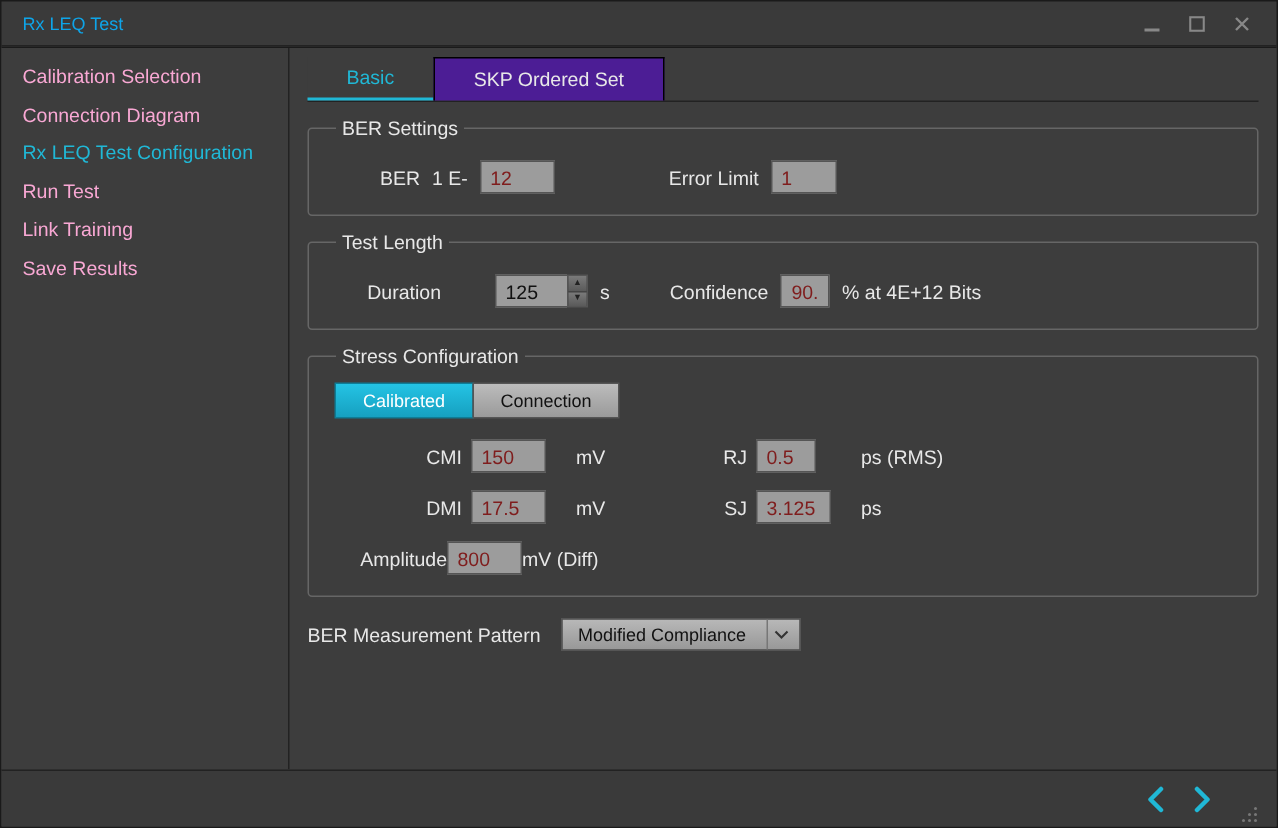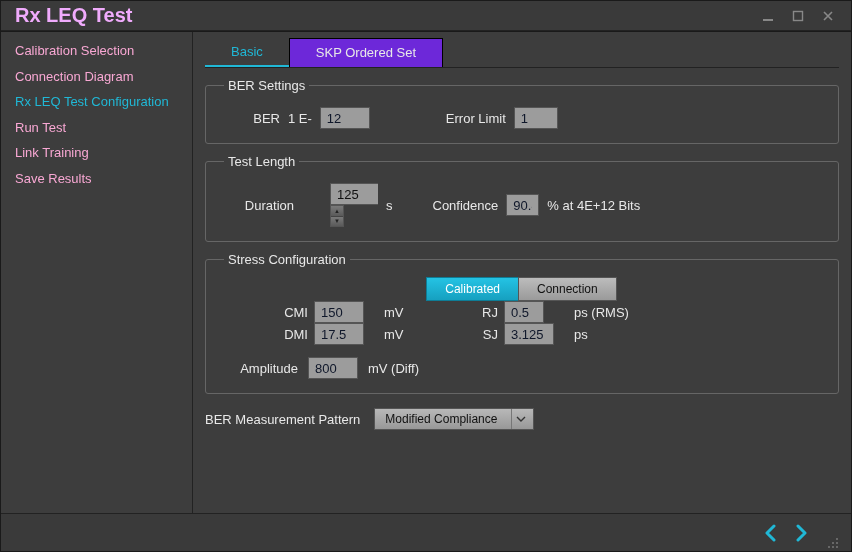--- a/index.html
+++ b/index.html
@@ -16,24 +16,23 @@
     border: 1px solid #1a1a1a;
     display: flex; flex-direction: column;
   }
   .titlebar {
     height: 30px;
     display: flex; align-items: center;
     padding: 0 8px 0 14px;
     border-bottom: 1px solid #222;
   }
   .titlebar .title {
-    color: #f0abfc;
-    font-size: 20px;
+    color: #0ea5e9;
+    font-size: 12px;
     flex: 1;
-    font-weight: bold;
   }
   .titlebar .win-btn {
     width: 30px; height: 22px;
     display: inline-flex; align-items: center; justify-content: center;
     color: #888;
     cursor: pointer;
   }
   .titlebar .win-btn svg { display:block; }
 
   .body {
@@ -74,21 +73,21 @@
     cursor: pointer;
     font-size: 13px;
     color: #e8e8e8;
   }
   .tab.active {
     color: #20b8d6;
     border-bottom: 2px solid #20b8d6;
     background: #3d3d3d;
   }
   .tab.inactive {
-    background: #6d28d9;
+    background: #4c1d95;
     border: 1px solid #000;
     border-bottom: none;
   }
 
   fieldset.group {
     border: 1px solid #666;
     border-radius: 3px;
     margin-top: 10px;
     padding: 10px 18px 14px 18px;
   }
@@ -100,31 +99,30 @@
 
   .row { display: flex; align-items: center; gap: 8px; margin-top: 4px; }
   .lbl { color: #e8e8e8; }
   .rlbl { text-align: right; display:inline-block; }
 
   input[type=text].fld {
     background: #9c9c9c;
     border: 1px solid #555;
     height: 22px;
     padding: 2px 6px;
-    color: #0f172a;
+    color: #7f1d1d;
     font-size: 13px;
   }
   .fld.w50 { width: 50px; }
   .fld.w44 { width: 44px; }
   .fld.w56 { width: 33px; }
   .fld.w40 { width: 40px; }
 
   .spinwrap {
     display: inline-flex;
-    flex-direction: column;
   }
   .spinwrap input {
     background: #9c9c9c;
     border: 1px solid #555;
     height: 22px;
     padding: 2px 6px;
     color: #111;
     font-size: 13px;
     width: 48px;
     border-right: none;
@@ -136,49 +134,49 @@
   }
   .spinbtns span {
     flex:1;
     background: linear-gradient(#7a7a7a,#5a5a5a);
     display:flex;align-items:center;justify-content:center;
     font-size:6px; color:#222;
     cursor:pointer;
   }
   .spinbtns span:first-child { border-bottom:1px solid #444; }
 
-  .toggle-group { display:flex; justify-content:center; margin-bottom: 0; }
+  .toggle-group { display:flex; margin-bottom: 14px; }
   .toggle {
     height: 24px;
     padding: 0 18px;
     border: 1px solid #555;
     background: linear-gradient(#bcbcbc,#9a9a9a);
     color: #111;
     font-size: 12px;
     cursor: pointer;
     display:inline-flex; align-items:center; justify-content:center;
     margin-left:-1px;
   }
   .toggle.active {
     background: linear-gradient(#24c3e4,#16a0c0);
     color: #fff;
     border-color:#0e7d96;
   }
 
   .grid2 {
     display:grid;
     grid-template-columns: 90px 70px 60px 60px 70px 80px;
-    row-gap: 0;
+    row-gap: 12px;
     align-items: center;
   }
   .grid2 .unit { color:#e8e8e8; }
   .grid2 .c-r { text-align:right; padding-right:6px; }
 
   .amp-row {
-    display:flex; align-items:center; gap:10px;
+    display:flex; align-items:center; 
     margin-top: 12px;
   }
 
   .pattern-row {
     display:flex; align-items:center; gap:14px;
     margin-top: 14px;
   }
   .select {
     position: relative;
     display:inline-flex; align-items:center;

